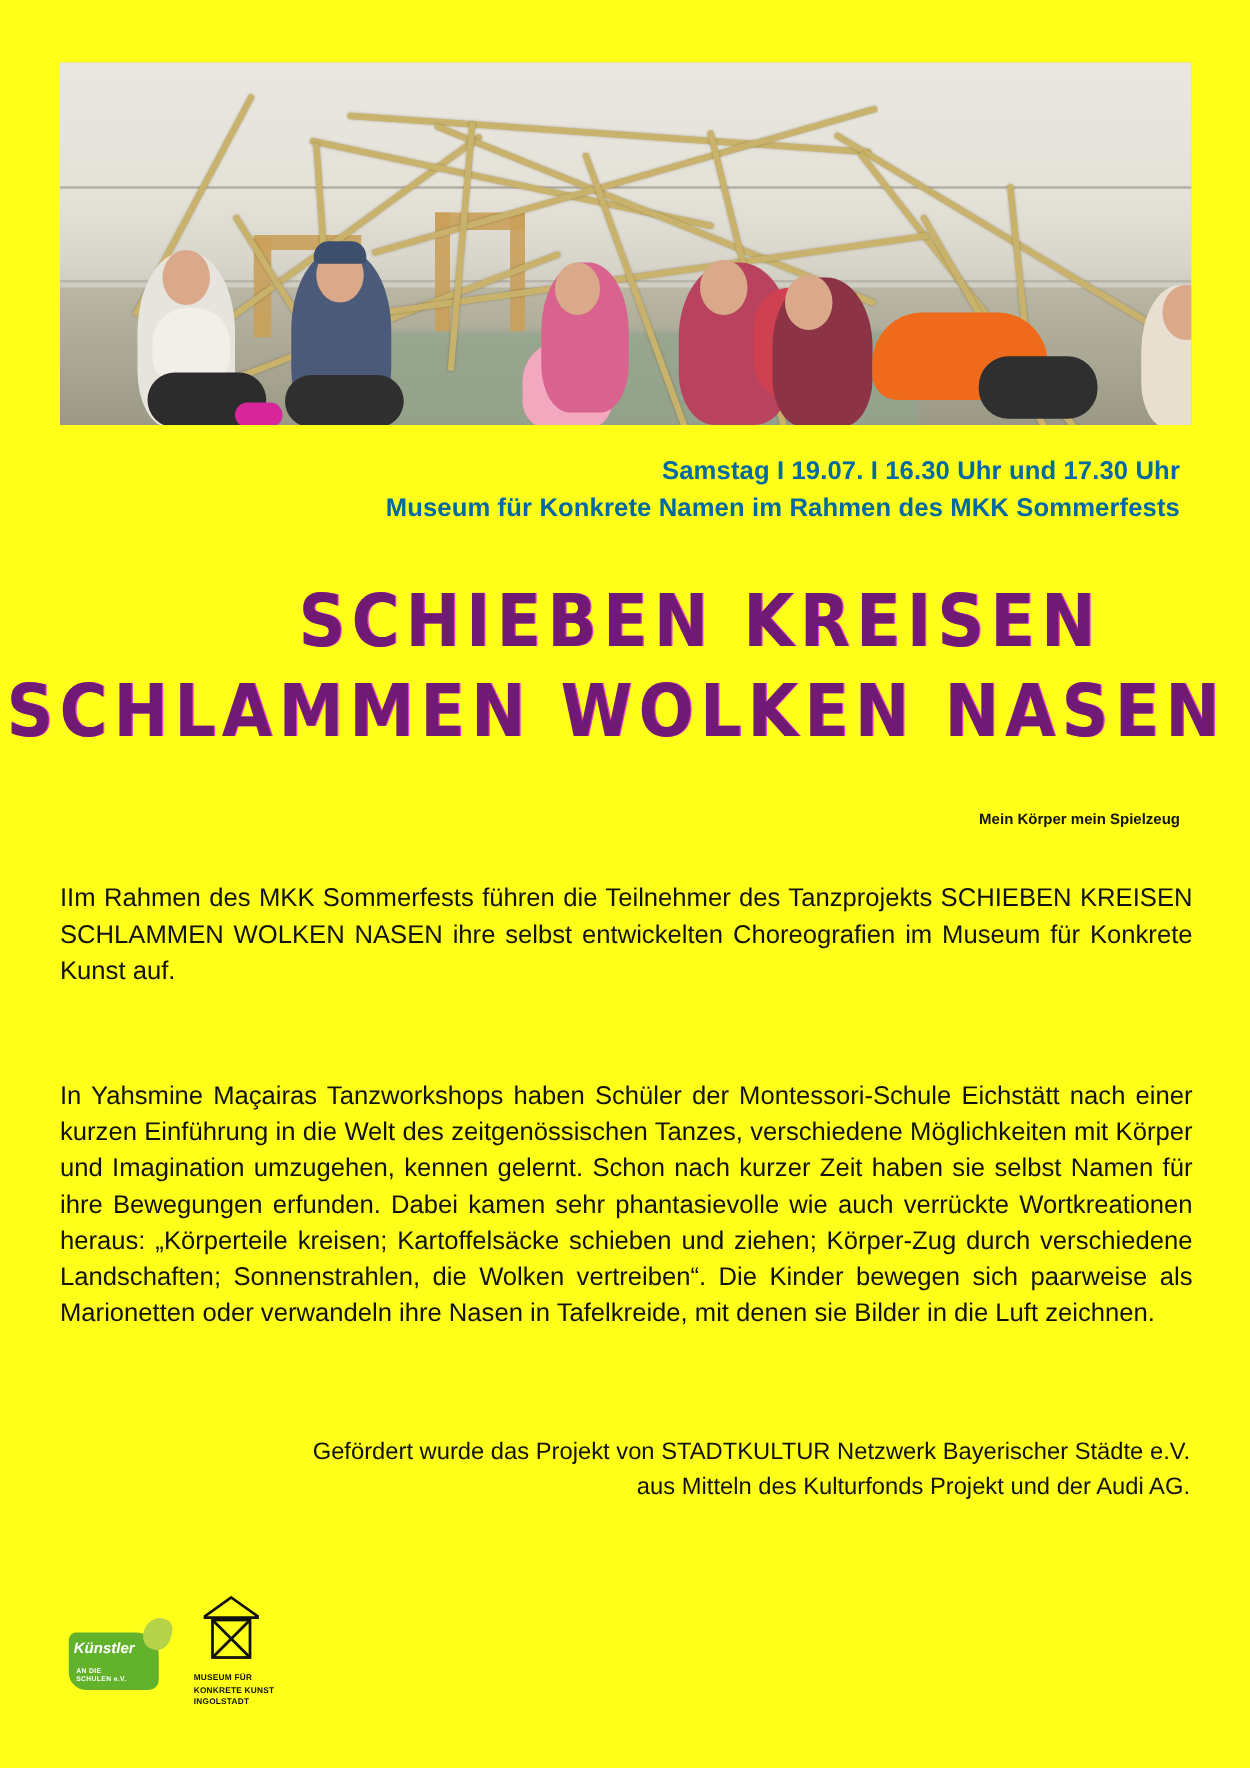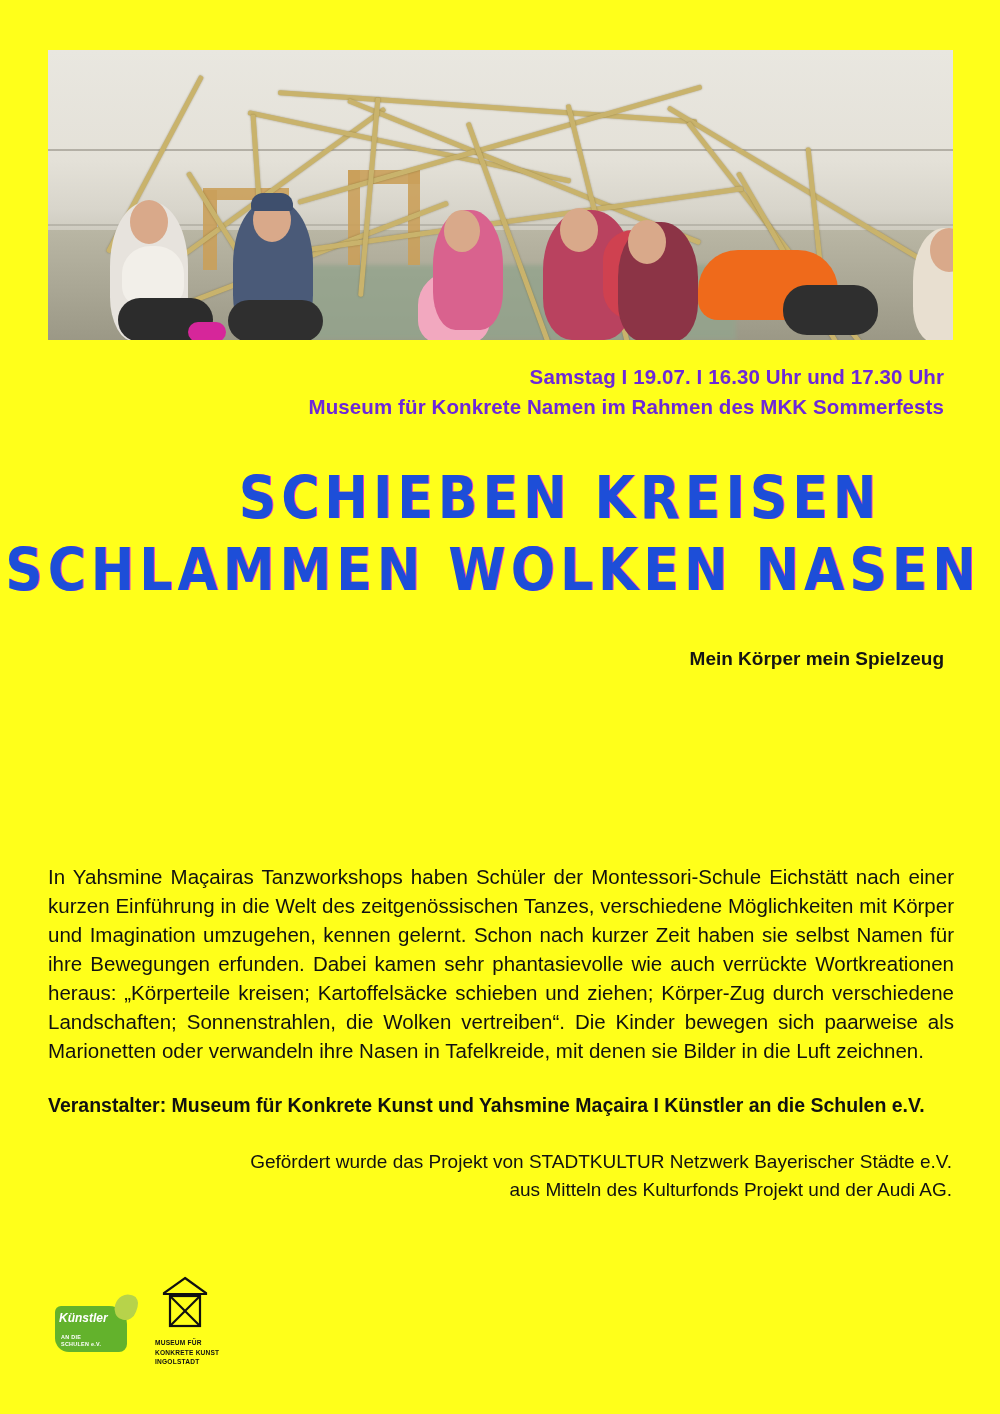--- a/index.html
+++ b/index.html
@@ -83,35 +83,35 @@
     opacity: .9;
   }
 
   
   .dateline {
     position: absolute;
     right: 56px;
     top: 362px;
     width: 700px;
     text-align: right;
-    color: #6d28d9;
+    color: #0369a1;
     font-weight: bold;
     font-size: 20.5px;
     line-height: 30px;
     font-stretch: condensed;
     letter-spacing: .1px;
   }
   .dateline div { white-space: nowrap; }
 
   .title {
     position: absolute;
     left: 0; right: 0;
     top: 470px;
     text-align: center;
-    color: #1d4ed8;
+    color: #701a75;
   }
   .title .line1,
   .title .line2 {
     font-family: "DejaVu Sans", sans-serif;
     font-weight: bold;
     letter-spacing: 5px;
     line-height: 1.08;
     transform: scaleY(1.12);
     text-shadow: 1px 0 0 #e83fc8;
   }
@@ -125,21 +125,21 @@
     margin-left: -14px;
   }
 
   .subtitle {
     position: absolute;
     right: 56px;
     top: 648px;
     width: 700px;
     text-align: right;
     font-weight: bold;
-    font-size: 19px;
+    font-size: 12px;
     color: #141414;
   }
 
   .body-text {
     position: absolute;
     left: 48px;
     width: 906px;
     color: #111;
     font-size: 20.5px;
     line-height: 29px;
@@ -313,23 +313,23 @@
     <div>Museum für Konkrete Namen  im Rahmen des MKK Sommerfests</div>
   </div>
 
   <div class="title">
     <div class="line1">SCHIEBEN KREISEN</div>
     <div class="line2">SCHLAMMEN WOLKEN NASEN</div>
   </div>
 
   <div class="subtitle">Mein Körper mein Spielzeug</div>
 
+  <div class="body-text" id="para1">IIm Rahmen des MKK Sommerfests führen die Teilnehmer des Tanzprojekts SCHIEBEN KREISEN SCHLAMMEN WOLKEN NASEN ihre selbst entwickelten Choreografien im Museum für Konkrete Kunst auf.</div>
   <div class="body-text" id="para2">In Yahsmine Maçairas Tanzworkshops haben Schüler der Montessori-Schule Eichstätt nach einer kurzen Einführung in die Welt des zeitgenössischen Tanzes, verschiedene Möglichkeiten mit Körper und Imagination umzugehen, kennen gelernt. Schon nach kurzer Zeit haben sie selbst Namen für ihre Bewegungen erfunden. Dabei kamen sehr phantasievolle wie auch verrückte Wortkreationen heraus: „Körperteile kreisen; Kartoffelsäcke schieben und ziehen; Körper-Zug durch verschiedene Landschaften; Sonnenstrahlen, die Wolken vertreiben“. Die Kinder bewegen sich paarweise als Marionetten oder verwandeln ihre Nasen in Tafelkreide, mit denen sie Bilder in die Luft zeichnen.</div>
 
-  <div class="organizer">Veranstalter: Museum für Konkrete Kunst und Yahsmine Maçaira I Künstler an die Schulen e.V.</div>
 
   <div class="funding">
     <div>Gefördert wurde das Projekt von STADTKULTUR Netzwerk Bayerischer Städte e.V.</div>
     <div>aus Mitteln des Kulturfonds Projekt und der Audi AG.</div>
   </div>
 
   <div class="logos">
 
     <div class="logo-kads">
       <div class="kads-blob"></div>

